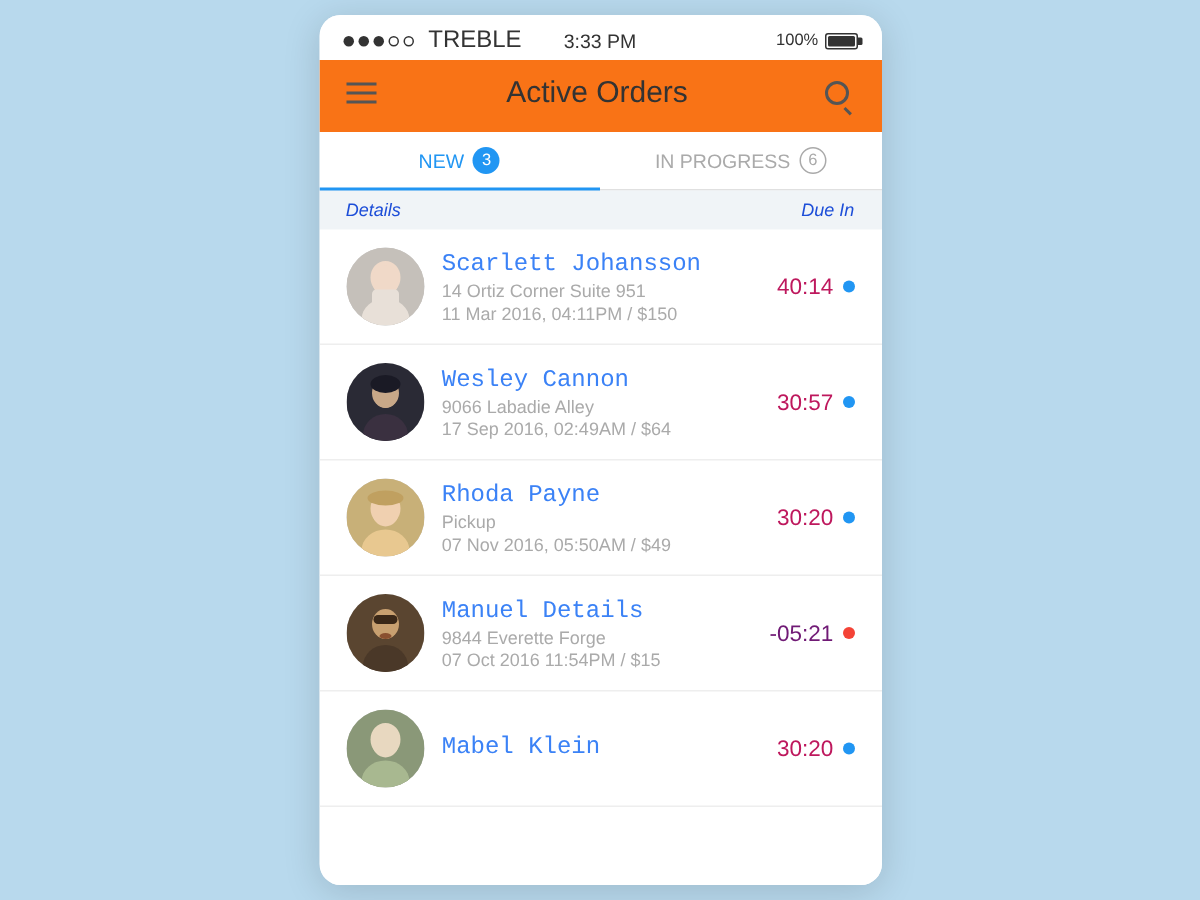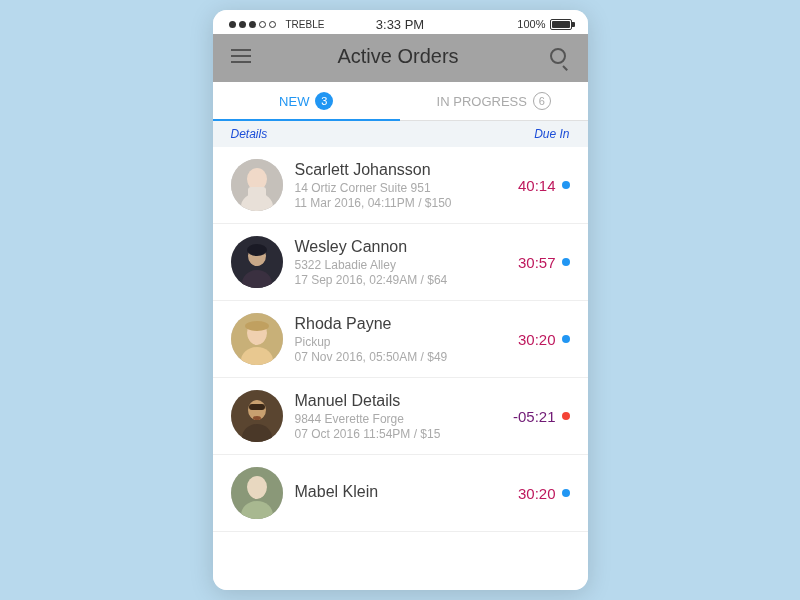--- a/index.html
+++ b/index.html
@@ -77,21 +77,21 @@
       background: #333; border-radius: 0 1px 1px 0;
     }
 
     .battery-fill {
       position: absolute; left: 1px; top: 1px; bottom: 1px;
       width: calc(100% - 2px);
       background: #333; border-radius: 1px;
     }
 
     .header {
-      background: #a3a3a3;
+      background: #f97316;
       display: flex;
       align-items: center;
       justify-content: space-between;
       padding: 10px 18px 14px;
       flex-shrink: 0;
       gap: 20px;
     }
 
     .header-title {
       font-size: 20px;
@@ -214,23 +214,24 @@
 
     
     .avatar svg { width: 52px; height: 52px; }
 
     .order-details {
       flex: 1;
     }
 
     .order-name {
       font-size: 16px;
-      color: #404040;
+      color: #3b82f6;
       font-weight: 400;
       margin-bottom: 2px;
+      font-family: Liberation Mono, monospace;
     }
 
     .order-address {
       font-size: 12px;
       color: #aaa;
       margin-bottom: 1px;
     }
 
     .order-meta {
       font-size: 12px;
@@ -266,21 +267,21 @@
 
   <div class="status-bar">
     <div class="status-left">
       <div class="status-dots">
         <div class="dot"></div>
         <div class="dot"></div>
         <div class="dot"></div>
         <div class="dot empty"></div>
         <div class="dot empty"></div>
       </div>
-      <span style="margin-left:6px; font-size:10px; font-weight:500;">TREBLE</span>
+      <span style="margin-left:6px; font-size:16px; font-weight:500;">TREBLE</span>
     </div>
     <span class="status-time">3:33 PM</span>
     <div class="status-right">
       <span style="font-size:11px;">100%</span>
       <div class="battery">
         <div class="battery-fill"></div>
       </div>
     </div>
   </div>
 
@@ -340,21 +341,21 @@
         <svg viewBox="0 0 52 52" xmlns="http://www.w3.org/2000/svg">
           <rect width="52" height="52" fill="#2a2a35"></rect>
           <ellipse cx="26" cy="20" rx="9" ry="10" fill="#c8a888"></ellipse>
           <ellipse cx="26" cy="48" rx="15" ry="14" fill="#3a3040"></ellipse>
           <ellipse cx="26" cy="21" rx="8" ry="9" fill="#c8a888"></ellipse>
           <ellipse cx="26" cy="14" rx="10" ry="6" fill="#1a1a25"></ellipse>
         </svg>
       </div>
       <div class="order-details">
         <div class="order-name">Wesley Cannon</div>
-        <div class="order-address">5322 Labadie Alley</div>
+        <div class="order-address">9066 Labadie Alley</div>
         <div class="order-meta">17 Sep 2016, 02:49AM  /  $64</div>
       </div>
       <div class="order-time">
         <span>30:57</span>
         <div class="time-dot"></div>
       </div>
     </div>
 
     <div class="order-item">
       <div class="avatar">

